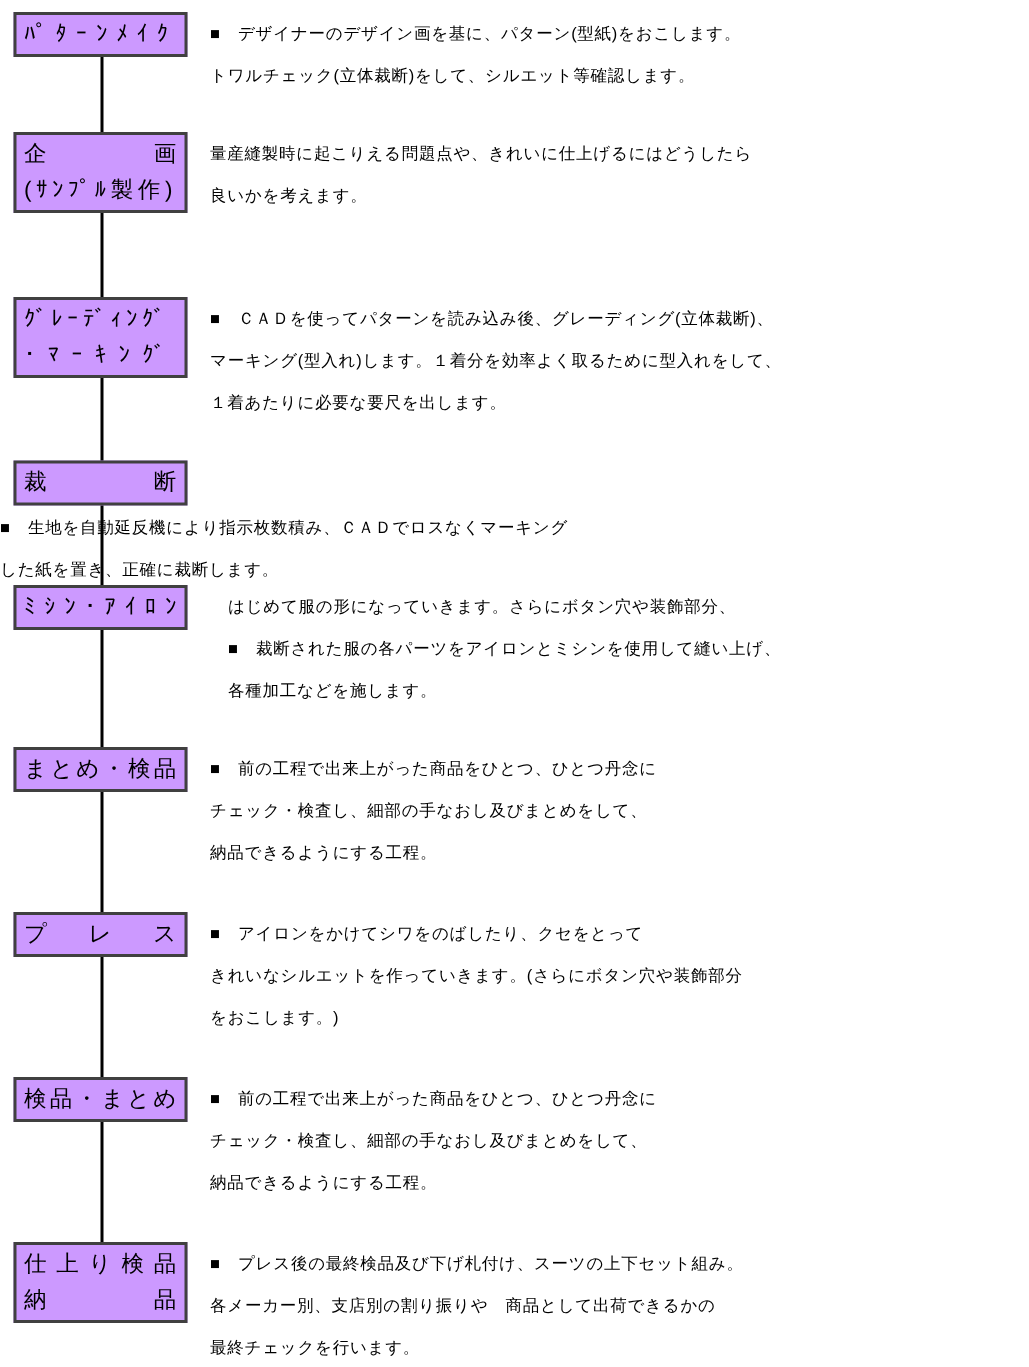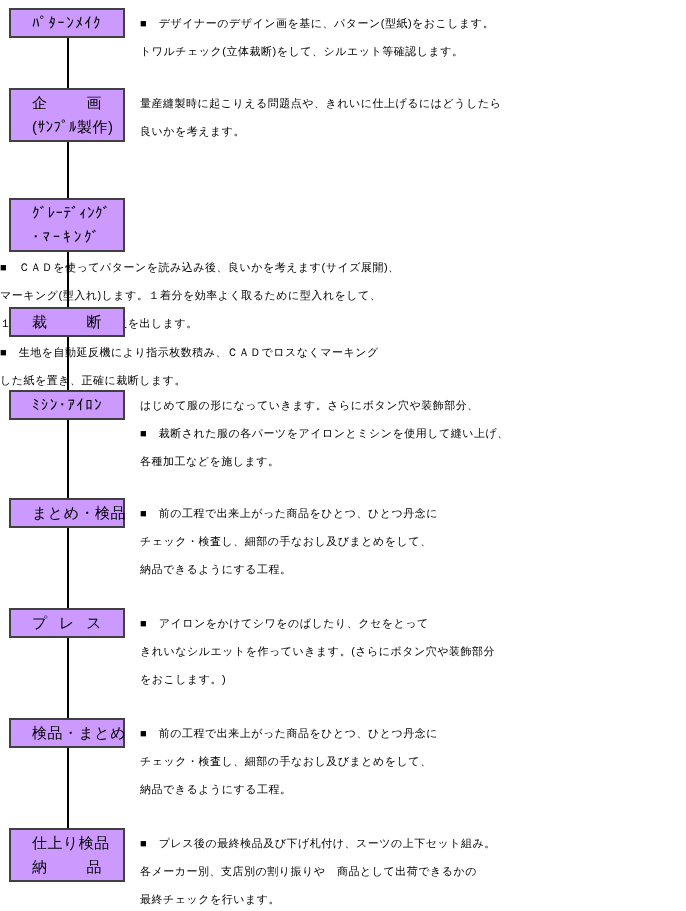--- a/index.html
+++ b/index.html
@@ -30,40 +30,40 @@
     background:var(--connector);
     z-index:0;
   }
   .section{
     display:flex;
     align-items:flex-start;
     position:relative;
   }
   .s1{height:80px;}
   .s2{height:110px;}
-  .s3{height:109px;flex-direction:column;}
+  .s3{height:109px;}
   .s4{height:83px;flex-direction:column;}
-  .s5{height:108px;}
+  .s5{height:108px;gap:12px;}
   .s6{height:110px;}
   .s7{height:110px;}
   .s8{height:110px;}
   .s9{height:auto;}
   .box-col{
     width:140px;
     flex-shrink:0;
     position:relative;
   }
   .box{
     position:relative;
     z-index:1;
     margin-left:9px;
     width:116px;
     background:var(--box-fill);
     border:2px solid var(--box-border);
-    padding:1px 21px;
+    padding:1px 5px;
   }
   .box-line{
     font-size:15px;
     line-height:24px;
     text-align:justify;
     text-align-last:justify;
     -moz-text-align-last:justify;
     white-space:nowrap;
     letter-spacing:0.5px;
   }
@@ -110,21 +110,21 @@
   </div>
 
   <div class="section s3">
     <div class="box-col">
       <div class="box">
             <div class="box-line">ｸﾞﾚｰﾃﾞｨﾝｸﾞ</div>
             <div class="box-line">・ﾏｰｷﾝｸﾞ</div>
           </div>
     </div>
     <div class="desc">
-          <div class="desc-line">■　ＣＡＤを使ってパターンを読み込み後、良いかを考えます(サイズ展開)、</div>
+          <div class="desc-line">■　ＣＡＤを使ってパターンを読み込み後、グレーディング(立体裁断)、</div>
           <div class="desc-line">マーキング(型入れ)します。１着分を効率よく取るために型入れをして、</div>
           <div class="desc-line">１着あたりに必要な要尺を出します。</div>
         </div>
   </div>
 
   <div class="section s4">
     <div class="box-col">
       <div class="box">
             <div class="box-line">裁断</div>
           </div>

